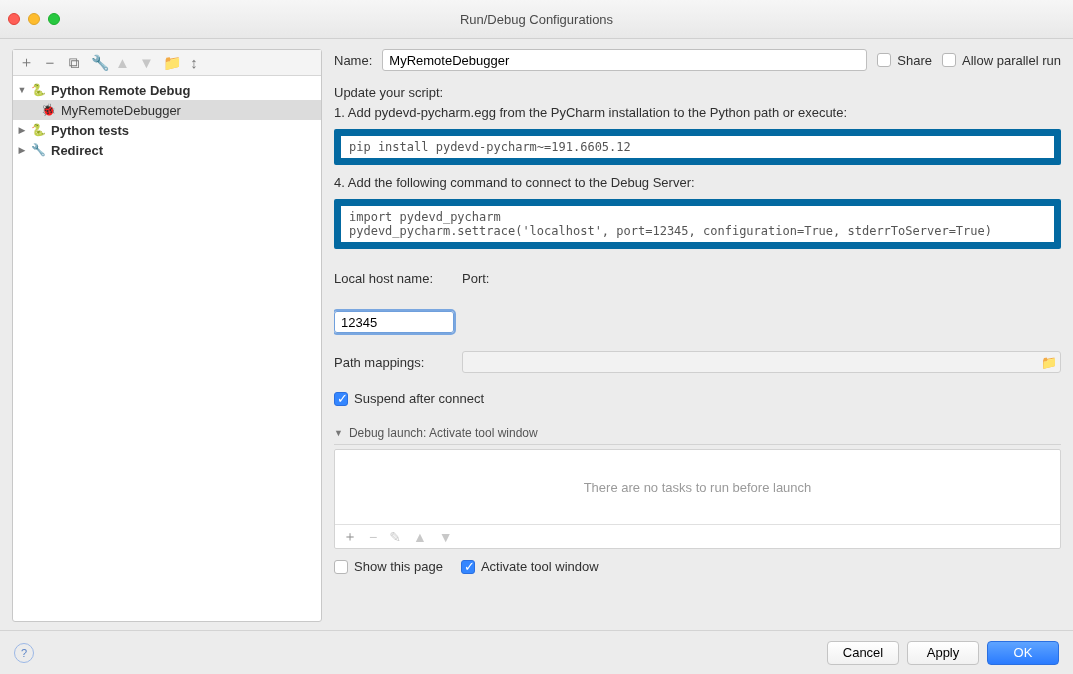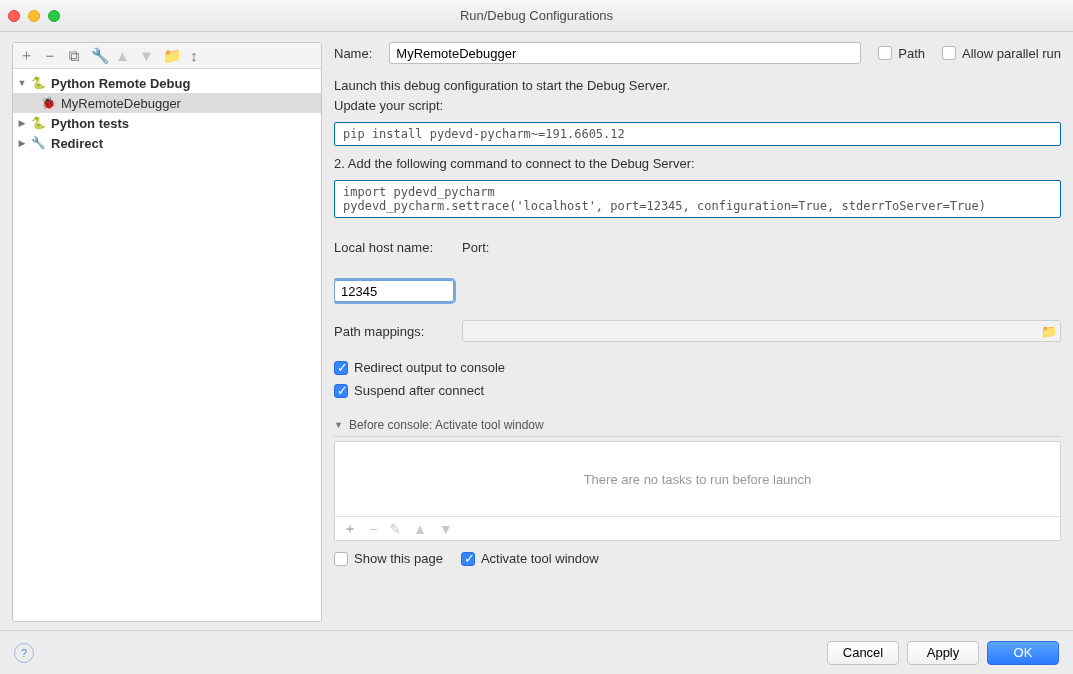--- a/index.html
+++ b/index.html
@@ -8,21 +8,21 @@
   font-size: 13px;
   color: #303030;
   background: #ececec;
   width: 1073px;
   height: 674px;
   overflow: hidden;
   display: flex;
   flex-direction: column;
 }
 .titlebar {
-  height: 32px;
+  height: 39px;
   background: linear-gradient(#f6f6f6,#e8e8e8);
   border-bottom: 1px solid #d0d0d0;
   display: flex;
   align-items: center;
   padding: 0 8px;
   position: relative;
 }
 .traffic { display:flex; gap:8px; }
 .dot { width:12px; height:12px; border-radius:50%; }
 .dot.red{background:#ff5f57;border:1px solid #e24239;}
@@ -62,31 +62,31 @@
 .tree .arrow { width:10px; font-size:9px; color:#777; text-align:center;}
 .tree .ticon { width:16px; text-align:center; font-size:12px;}
 .tree .lbl.bold { font-weight:600; }
 .tree .lbl { white-space:nowrap; }
 .main {
   flex:1;
   display:flex;
   flex-direction:column;
   overflow:hidden;
 }
-.row { display:flex; align-items:center; gap:17px; margin-bottom:6px;}
+.row { display:flex; align-items:center; gap:10px; margin-bottom:6px;}
 .input {
   border:1px solid #bfbfbf; border-radius:3px; height:22px;
   padding:0 6px; font-size:13px; background:#fff; flex:1;
 }
 .input.focus { outline: 2px solid #7aa7e0; border-color:#6f9fdc;}
 .cb { display:flex; align-items:center; gap:6px; }
 .cb input[type="checkbox"] { width:14px; height:14px; }
 .instructions { font-size:13px; line-height:1.55; margin:6px 0 4px 0;}
 .code {
-  background:#fff; border:1px solid #0369a1; padding:4px 8px;
+  background:#fff; border:7px solid #0369a1; padding:4px 8px;
   font-family: Menlo, Consolas, monospace; font-size:12px;
   color:#555; border-radius:2px; margin:2px 0 8px 0; white-space:pre;
   overflow-x:auto;
 }
 .formgrid { display:grid; grid-template-columns: 120px 1fr; gap:25px 8px; align-items:center; margin-top:14px;}
 .formgrid label { font-size:13px; }
 .mapping {
   display:flex; align-items:center; border:1px solid #cfcfcf; border-radius:3px;
   height:22px; background:#f2f2f2; flex:1;
 }
@@ -173,65 +173,61 @@
       </div>
     </div>
   </div>
 
   <div class="main">
     <div class="row">
       <label>Name:</label>
       <input class="input" value="MyRemoteDebugger" style="">
       <label class="cb">
         <input type="checkbox" class="chk" style="">
-        <span>Path</span>
+        <span>Share</span>
       </label>
       <label class="cb">
         <input type="checkbox" class="chk" style="">
         <span>Allow parallel run</span>
       </label>
     </div>
 
     <div class="instructions">
-      <div>Launch this debug configuration to start the Debug Server.</div>
       <div>Update your script:</div>
+      <div>1. Add pydevd-pycharm.egg from the PyCharm installation to the Python path or execute:</div>
     </div>
     <div class="code">pip install pydevd-pycharm~=191.6605.12</div>
-    <div class="instructions" style="margin-top:0">2. Add the following command to connect to the Debug Server:</div>
+    <div class="instructions" style="margin-top:0">4. Add the following command to connect to the Debug Server:</div>
     <div class="code">import pydevd_pycharm
 pydevd_pycharm.settrace('localhost', port=12345, configuration=True, stderrToServer=True)</div>
 
     <div class="formgrid">
       <label>Local host name:</label>
       <label>Port:</label>
       <input class="input focus" value="12345" style="">
     </div>
 
     <div class="formgrid" style="margin-top:18px">
       <label>Path mappings:</label>
       <div class="mapping">
         <span class="fill"></span>
         <span class="folder-ic">📁</span>
       </div>
     </div>
 
     <div class="checklist">
       <label class="cb">
         <input type="checkbox" class="chk" checked="" style="">
-        <span>Redirect output to console</span>
-      </label>
-      <label class="cb">
-        <input type="checkbox" class="chk" checked="" style="">
         <span>Suspend after connect</span>
       </label>
     </div>
 
     <div class="section-hdr">
       <span class="arrow">▼</span>
-      <span>Before console: Activate tool window</span>
+      <span>Debug launch: Activate tool window</span>
     </div>
     <div class="before-box">
       <div class="placeholder">There are no tasks to run before launch</div>
       <div class="mini-tb">
         <span>＋</span>
         <span style="color:#c8c8c8">−</span>
         <span style="color:#c8c8c8">✎</span>
         <span style="color:#c8c8c8">▲</span>
         <span style="color:#c8c8c8">▼</span>
       </div>

